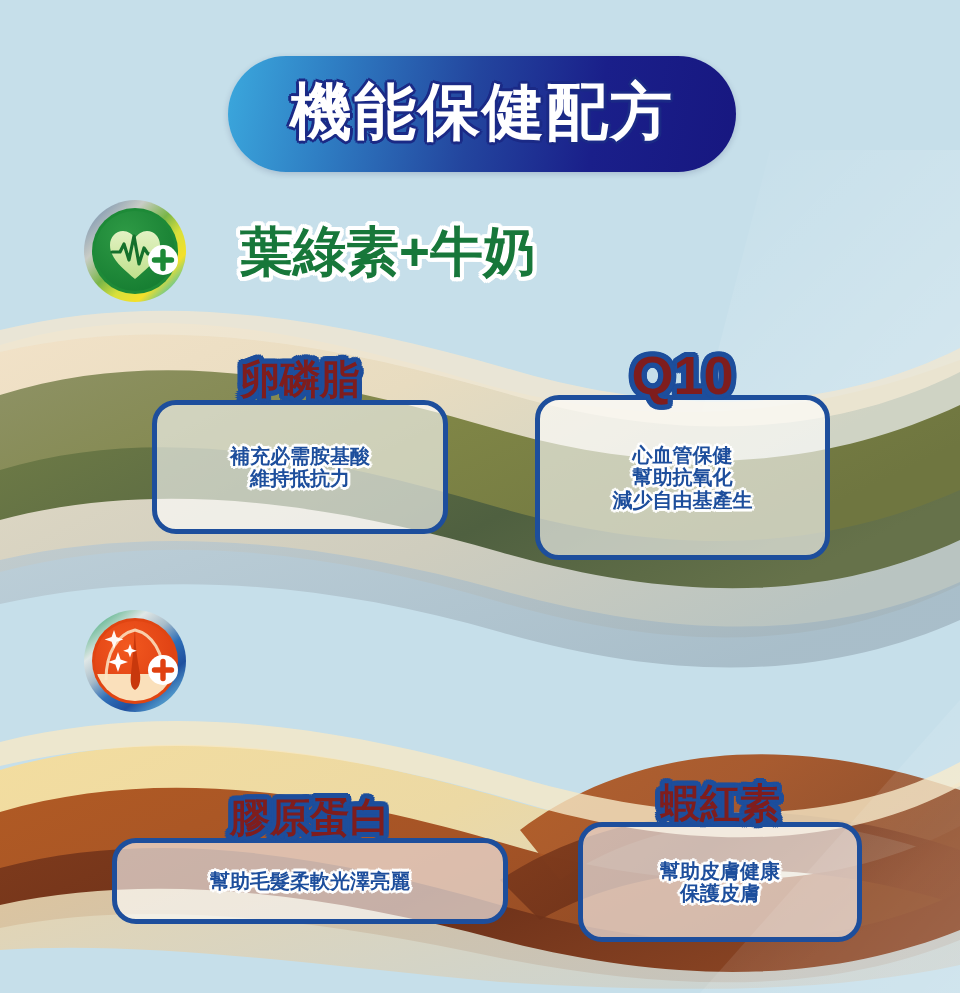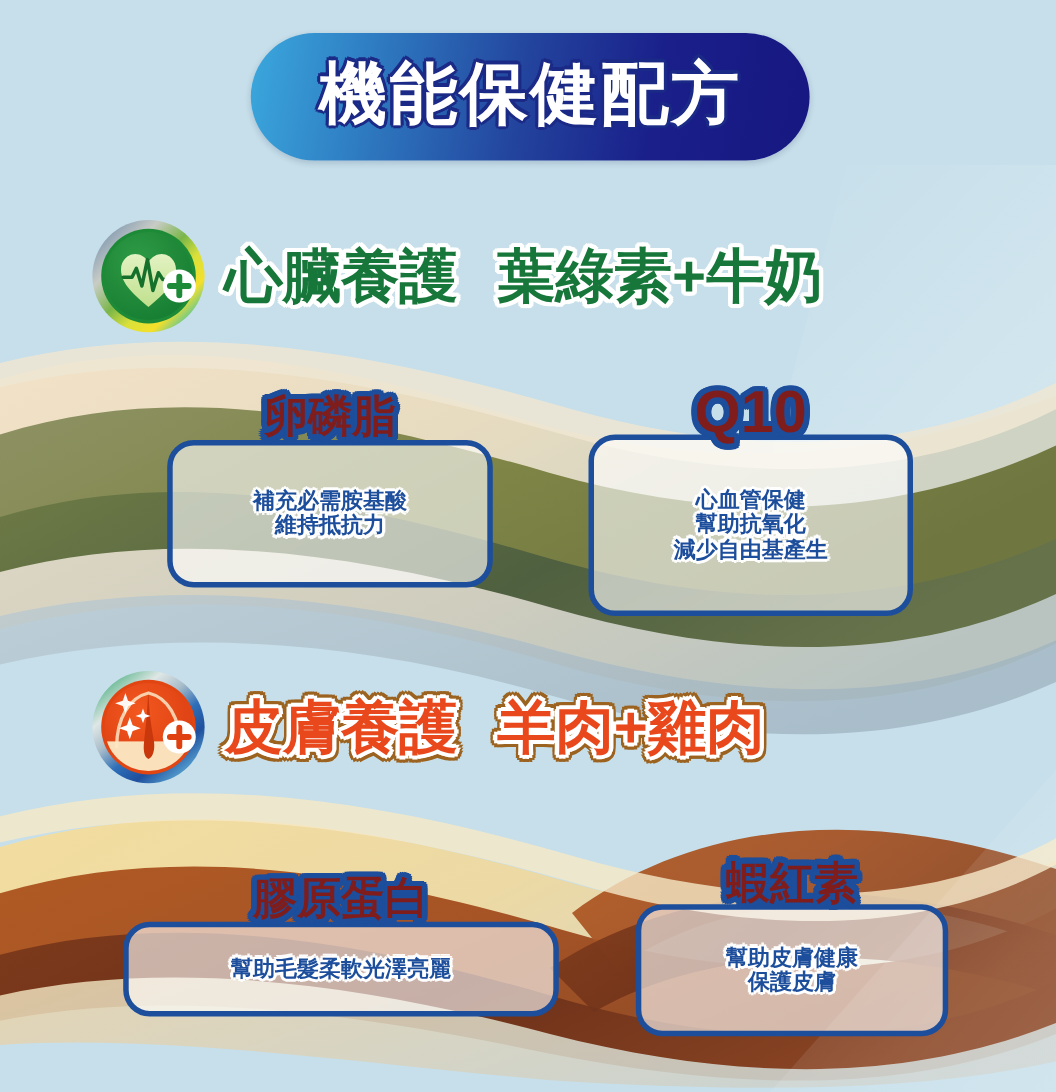--- a/index.html
+++ b/index.html
@@ -28,21 +28,21 @@
     top: 0;
     width: 960px;
     height: 993px;
     pointer-events: none;
   }
 
   
   .banner {
     position: absolute;
     left: 228px;
-    top: 30px;
+    top: 56px;
     width: 508px;
     height: 116px;
     border-radius: 58px;
     background: linear-gradient(100deg, #3ba8dd 0%, #2f7fc4 20%, #23459e 48%, #1a1f8a 72%, #171780 100%);
     display: flex;
     align-items: center;
     justify-content: center;
     box-shadow: 0 2px 6px rgba(20,30,80,0.18);
   }
   .banner-title {
@@ -287,21 +287,20 @@
         <circle cx="53" cy="53" r="51" fill="url(#ringHeart)"></circle>
         <circle cx="53" cy="53" r="43" fill="#1d8a37"></circle>
         <circle cx="53" cy="53" r="40" fill="url(#innerHeart)"></circle>
         <path d="M53,81 C40,70 28,60 28,47 C28,39 34,33 41,33 C46,33 50,36 53,40 C56,36 60,33 65,33 C72,33 78,39 78,47 C78,60 66,70 53,81 Z" fill="url(#heartFill)"></path>
         <polyline points="30,54 38,54 42,46 47,62 52,38 57,66 62,50 66,56 78,56" fill="none" stroke="#15702c" stroke-width="3.2" stroke-linecap="round" stroke-linejoin="round"></polyline>
         <circle cx="81" cy="62" r="15" fill="#ffffff"></circle>
         <path d="M81,53.5 L81,70.5 M72.5,62 L89.5,62" stroke="#1d8a37" stroke-width="5.4" stroke-linecap="round"></path>
       </svg>
     </div>
     <div class="head-text">
-      <span class="head-label tx-green">心臟養護</span>
       <span class="head-flavor tx-green">葉綠素+牛奶</span>
     </div>
   </div>
 
   <div class="card" id="card-lecithin">
     <div class="card-title">卵磷脂</div>
     <div class="card-body">
       <span class="ln">補充必需胺基酸</span>
       <span class="ln">維持抵抗力</span>
     </div>
@@ -348,24 +347,20 @@
         </g>
         <g fill="#ffffff">
           <path d="M36,44 L38.6,51.4 L46,54 L38.6,56.6 L36,64 L33.4,56.6 L26,54 L33.4,51.4 Z"></path>
           <path d="M48,36 L49.8,41 L54.8,42.8 L49.8,44.6 L48,49.6 L46.2,44.6 L41.2,42.8 L46.2,41 Z"></path>
           <path d="M32,22 L34.4,29 L41.4,31.4 L34.4,33.8 L32,40.8 L29.6,33.8 L22.6,31.4 L29.6,29 Z" opacity="0.95"></path>
         </g>
         <circle cx="81" cy="62" r="15" fill="#ffffff"></circle>
         <path d="M81,53.5 L81,70.5 M72.5,62 L89.5,62" stroke="#e0400f" stroke-width="5.4" stroke-linecap="round"></path>
       </svg>
     </div>
-    <div class="head-text">
-      <span class="head-label tx-orange">皮膚養護</span>
-      <span class="head-flavor tx-orange">羊肉+雞肉</span>
-    </div>
   </div>
 
   <div class="card" id="card-collagen">
     <div class="card-title">膠原蛋白</div>
     <div class="card-body">
       <span class="ln">幫助毛髮柔軟光澤亮麗</span>
     </div>
   </div>
 
   <div class="card" id="card-astaxanthin">

